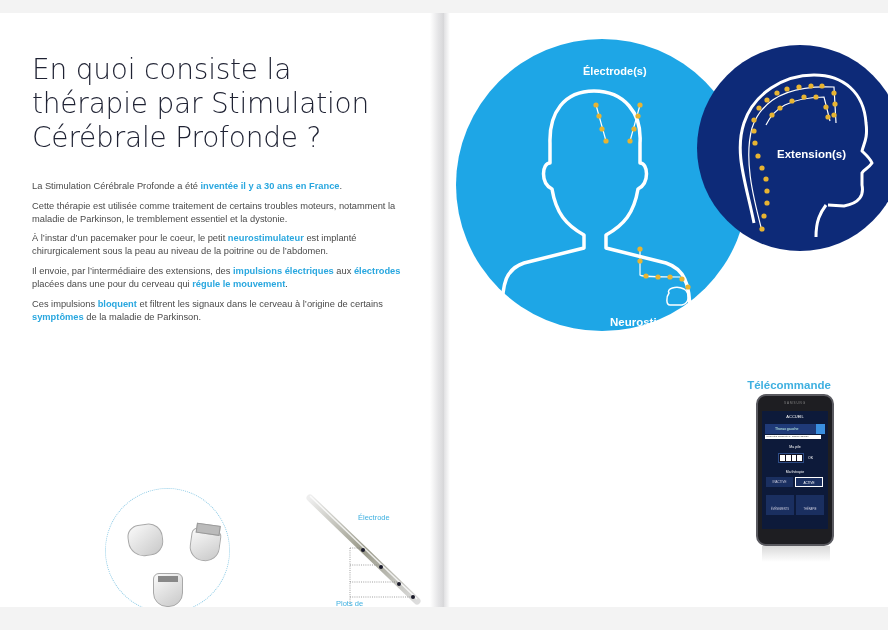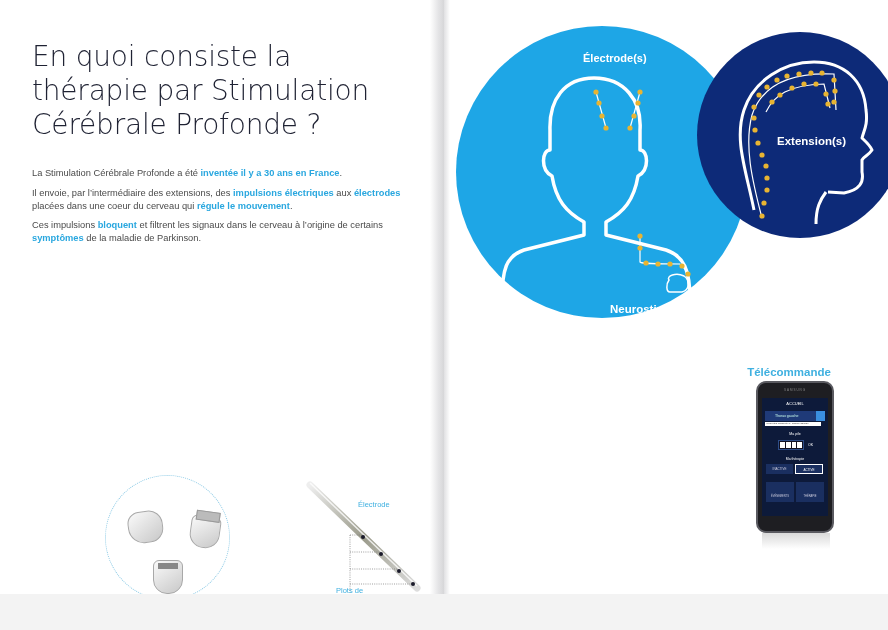--- a/index.html
+++ b/index.html
@@ -1,19 +1,19 @@
 <!DOCTYPE html>
 <html><head>
 <meta charset="utf-8">
 <style>
   * { box-sizing: border-box; margin: 0; padding: 0; }
   html, body { width: 888px; height: 630px; overflow: hidden; background: #f3f3f3; }
   body { position: relative; font-family: "Liberation Sans", sans-serif; color: #3a3a3a; }
 
-  .page { position: absolute; top: 0; height: 594px; background: #fff; overflow: hidden; }
+  .page { position: absolute; top: 13px; height: 594px; background: #fff; overflow: hidden; }
   .page-left { left: 0; width: 444px; }
   .page-right { left: 444px; width: 444px; }
   .fold-left { position: absolute; top: 0; right: 0; width: 14px; height: 630px;
     background: linear-gradient(to right, #fff 0%, #e4e4e6 60%, #d6d6d8 100%); }
   .fold-right { position: absolute; top: 0; left: 0; width: 6px; height: 630px;
     background: linear-gradient(to right, #e0e0e2, #fff); }
 
   .title { position: absolute; left: 32px; top: 40px; width: 380px;
     font-family: "DejaVu Sans", sans-serif; font-weight: 300; font-size: 28px; line-height: 34px;
     color: #1f2233; letter-spacing: -0.2px; }
@@ -75,21 +75,23 @@
     background: linear-gradient(to bottom, rgba(180,180,180,0.5), rgba(255,255,255,0)); }
 </style>
 </head>
 <body>
 
 <div class="page page-left">
   <div class="fold-left"></div>
   <h1 class="title">En quoi consiste la thérapie par Stimulation Cérébrale Profonde ?</h1>
   <div class="body-text" id="body-text">
       <p><span>La Stimulation Cérébrale Profonde a été </span><span class="hl">inventée il y a 30 ans en France</span><span>.</span></p>
-      <p><span>Il envoie, par l’intermédiaire des extensions, des </span><span class="hl">impulsions électriques</span><span> aux </span><span class="hl">électrodes</span><span> placées dans une coeur du cerveau qui </span><span class="hl">régule le mouvement</span><span>.</span></p>
+      <p><span>Cette thérapie est utilisée comme traitement de certains troubles moteurs, notamment la maladie de Parkinson, le tremblement essentiel et la dystonie.</span></p>
+      <p><span>À l’instar d’un pacemaker pour le coeur, le petit </span><span class="hl">neurostimulateur</span><span> est implanté chirurgicalement sous la peau au niveau de la poitrine ou de l’abdomen.</span></p>
+      <p><span>Il envoie, par l’intermédiaire des extensions, des </span><span class="hl">impulsions électriques</span><span> aux </span><span class="hl">électrodes</span><span> placées dans une pour du cerveau qui </span><span class="hl">régule le mouvement</span><span>.</span></p>
       <p><span>Ces impulsions </span><span class="hl">bloquent</span><span> et filtrent les signaux dans le cerveau à l’origine de certains </span><span class="hl">symptômes</span><span> de la maladie de Parkinson.</span></p>
     </div>
 
   <div class="devices">
     <div class="dev dev1"></div>
     <div class="dev dev2"></div>
     <div class="dev dev3"></div>
   </div>
 
   <svg class="electrode-img" viewBox="0 0 120 120">

